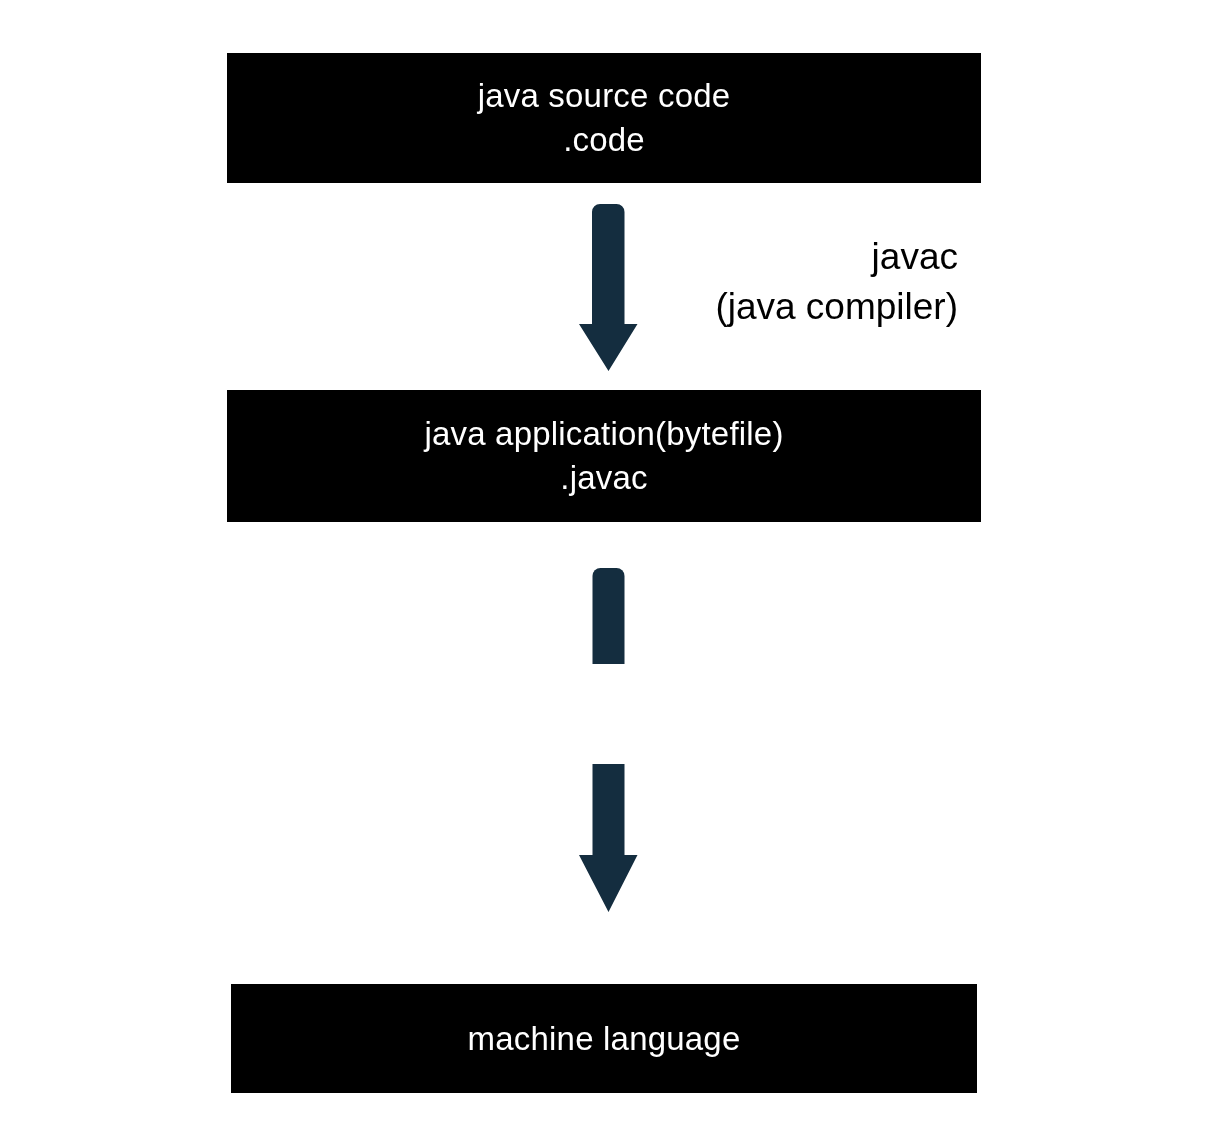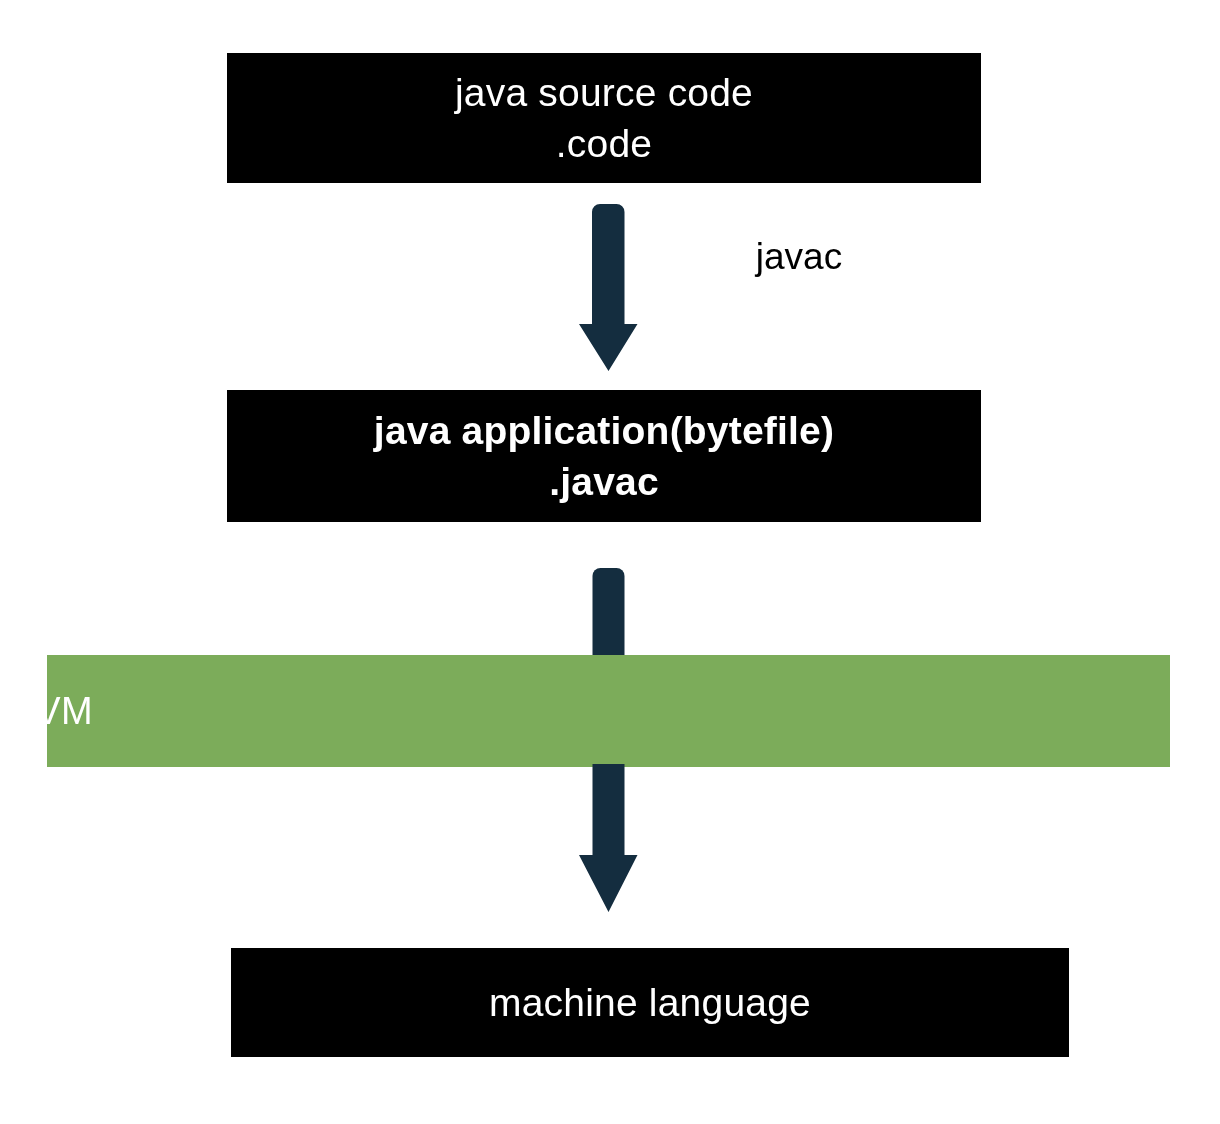--- a/index.html
+++ b/index.html
@@ -19,34 +19,34 @@
   }
   .box {
     position: absolute;
     background: #000000;
     color: #ffffff;
     display: flex;
     flex-direction: column;
     align-items: center;
     justify-content: center;
     text-align: center;
-    font-size: 39px;
+    font-size: 33px;
     line-height: 1.32;
     letter-spacing: 0.2px;
     font-weight: 400;
   }
   .box .line {
     display: block;
     white-space: nowrap;
   }
 
   
   #box-source   { left: 227px; top: 53px;  width: 754px; height: 130px; }
-  #box-bytecode { left: 227px; top: 390px; width: 754px; height: 132px; font-weight: bold; }
-  #box-machine  { left: 231px; top: 948px; width: 838px; height: 109px; align-items: center; }
+  #box-bytecode { left: 227px; top: 390px; width: 754px; height: 132px; }
+  #box-machine  { left: 231px; top: 984px; width: 746px; height: 109px; align-items: center; }
 
   
   #jvm-band {
     position: absolute;
     left: 47px;
     top: 655px;
     width: 1123px;
     height: 112px;
     background: #7CAC5A;
     display: flex;
@@ -75,52 +75,50 @@
   #javac-label {
     position: absolute;
     left: 640px;
     top: 232px;
     width: 318px;
     text-align: center;
     color: #000000;
     font-size: 37px;
     line-height: 1.34;
   }
-  #javac-label .line { display: block; white-space: nowrap; }
+  #javac-label .line { display: block; white-space: nowrap; text-align: right; }
 </style>
 </head>
 <body>
 
 <div id="canvas">
 
   <div class="box" id="box-source">
     <span class="line">java source code</span>
     <span class="line">.code</span>
   </div>
 
   <svg class="arrow-svg" id="arrow-javac" width="70" height="182" viewBox="0 0 70 182" aria-hidden="true">
     <path d="M25.5 8 h16 a8 8 0 0 1 8 8 V128 h13 L33.5 175 L4 128 h13 V16 a8 8 0 0 1 8 -8 Z" fill="#142D3F"></path>
   </svg>
 
   <div id="javac-label">
     <span class="line">javac</span>
+    <span class="line">(java compiler)</span>
   </div>
 
   <div class="box" id="box-bytecode">
     <span class="line">java application(bytefile)</span>
     <span class="line">.javac</span>
   </div>
 
   <svg class="arrow-svg" id="arrow-jvm-in" width="70" height="100" viewBox="0 0 70 100" aria-hidden="true">
     <path d="M25.5 4 h16 a8 8 0 0 1 8 8 V100 H17.5 V12 a8 8 0 0 1 8 -8 Z" fill="#142D3F"></path>
   </svg>
 
-  <div id="jvm-band">
-    <span class="jvm-text">JVM</span>
-  </div>
 
   <svg class="arrow-svg" id="arrow-jvm-out" width="70" height="150" viewBox="0 0 70 150" aria-hidden="true">
     <path d="M17.5 0 H49.5 V91 h13 L33.5 148 L4 91 h13.5 Z" fill="#142D3F"></path>
   </svg>
 
   <div class="box" id="box-machine">
     <span class="line">machine language</span>
   </div>
 
 </div>

